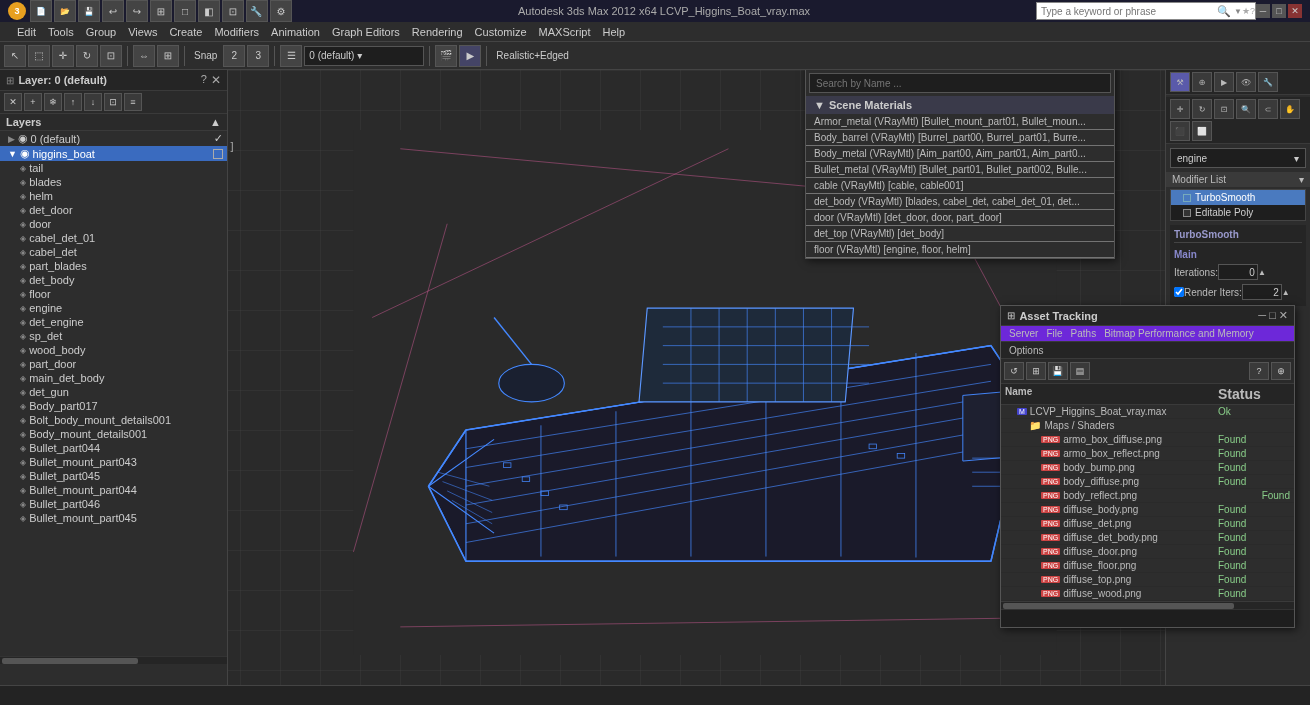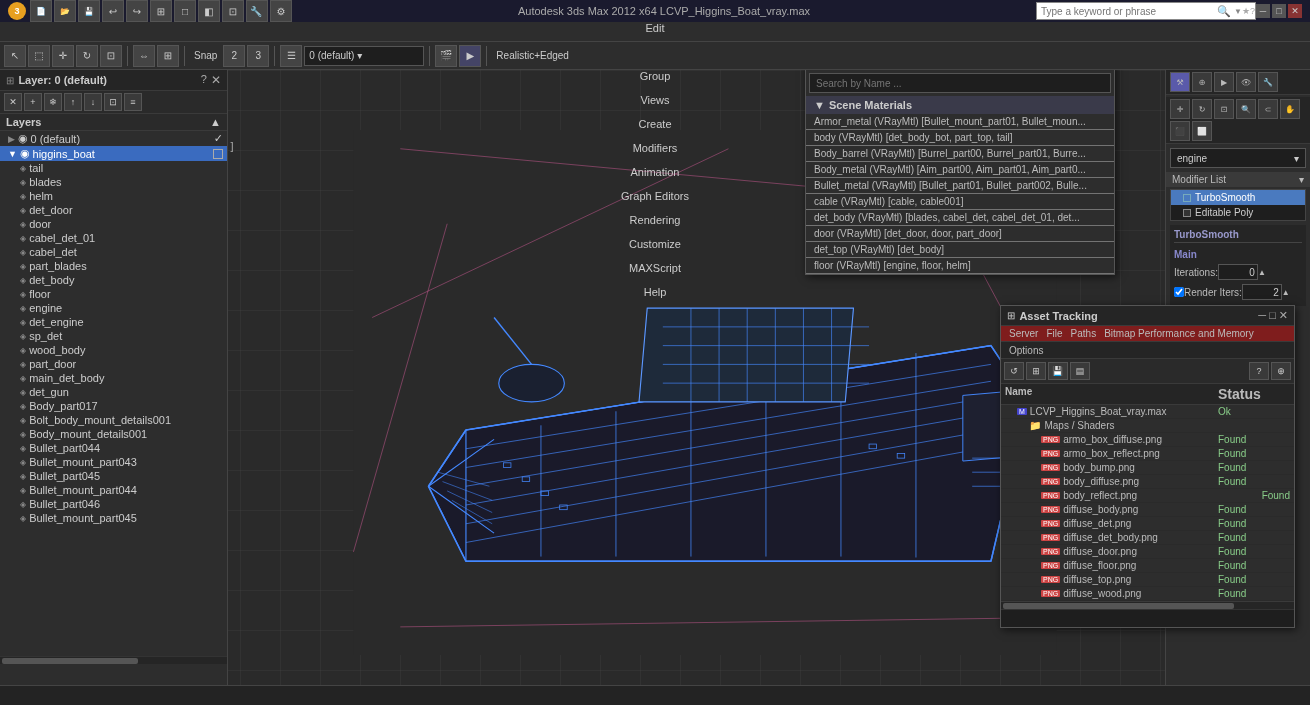--- a/index.html
+++ b/index.html
@@ -8,21 +8,21 @@
     
     #title-bar { position: absolute; top: 0; left: 0; right: 0; height: 22px; background: #1a1a2e; display: flex; align-items: center; justify-content: space-between; padding: 0 8px; z-index: 100; }
     #title-bar .app-icon { width: 18px; height: 18px; background: #e8a020; border-radius: 50%; display: flex; align-items: center; justify-content: center; font-size: 9px; color: white; font-weight: bold; }
     #title-bar .title-text { font-size: 11px; color: #aaa; flex: 1; text-align: center; }
     #title-bar .win-controls { display: flex; gap: 2px; }
     #title-bar .win-btn { width: 14px; height: 14px; background: #555; border: none; cursor: pointer; font-size: 9px; color: #ccc; display: flex; align-items: center; justify-content: center; }
     #title-bar .search-box { display: flex; align-items: center; background: white; border: 1px solid #888; height: 18px; width: 220px; }
     #title-bar .search-box input { border: none; outline: none; font-size: 10px; color: #333; width: 180px; padding: 0 4px; height: 100%; }
 
     
-    #menu-bar { position: absolute; top: 22px; left: 0; right: 0; height: 20px; background: #2d2d2d; display: flex; align-items: center; padding: 0 17px; z-index: 100; gap: 12px; border-bottom: 1px solid #444; flex-direction: column; }
+    #menu-bar { position: absolute; top: 22px; left: 0; right: 0; height: 20px; background: #2d2d2d; display: flex; align-items: center; padding: 0 17px; z-index: 100; gap: 12px; border-bottom: 1px solid #444; }
     #menu-bar span { font-size: 11px; color: #ccc; cursor: pointer; }
 
     
     #toolbar { position: absolute; top: 42px; left: 0; right: 0; height: 28px; background: #2d2d2d; display: flex; align-items: center; padding: 0 4px; z-index: 100; border-bottom: 1px solid #444; gap: 2px; }
     .tb-btn { width: 22px; height: 22px; background: #444; border: 1px solid #555; cursor: pointer; display: flex; align-items: center; justify-content: center; font-size: 10px; color: #ccc; }
     .tb-sep { width: 1px; height: 20px; background: #555; margin: 0 3px; }
 
     
     #viewport-label { position: absolute; top: 70px; left: 8px; color: #aaa; font-size: 11px; z-index: 50; }
 
@@ -80,21 +80,21 @@
     .float-title-text { font-size: 11px; color: #ccc; font-weight: bold; }
     .float-close { color: #aaa; cursor: pointer; font-size: 12px; }
     .mat-search { padding: 3px; }
     .mat-search input { width: 100%; height: 20px; background: #1e1e1e; border: 1px solid #555; color: #ccc; font-size: 10px; padding: 0 6px; outline: none; }
     .mat-section-header { background: #3a3a4a; padding: 3px 8px; font-size: 11px; color: #ccc; font-weight: bold; display: flex; align-items: center; gap: 4px; }
     .mat-list { max-height: 200px; overflow-y: auto; }
     .mat-item { padding: 2px 8px; font-size: 10px; color: #bbb; cursor: pointer; border-bottom: 1px solid #737373; }
 
     
     #asset-tracking { position: absolute; top: 305px; left: 1000px; width: 295px; background: #2d2d2d; border: 1px solid #555; z-index: 80; box-shadow: 2px 2px 8px rgba(0,0,0,0.6); }
-    .asset-menu-bar { display: flex; align-items: center; gap: 8px; padding: 2px 8px; background: #7f1d1d; border-bottom: 1px solid #3a3a3a; }
+    .asset-menu-bar { display: flex; align-items: center; gap: 8px; padding: 2px 8px; background: #6d28d9; border-bottom: 1px solid #3a3a3a; }
     .asset-menu-item { font-size: 10px; color: #bbb; cursor: pointer; }
     .asset-toolbar { display: flex; align-items: center; gap: 2px; padding: 3px; background: #2a2a2a; border-bottom: 1px solid #3a3a3a; }
     .at-btn { width: 20px; height: 18px; background: #3a3a3a; border: 1px solid #555; display: flex; align-items: center; justify-content: center; font-size: 9px; color: #ccc; cursor: pointer; }
     .asset-header { display: flex; background: #252525; border-bottom: 1px solid #3a3a3a; }
     .asset-col-name { flex: 1; padding: 2px 4px; font-size: 10px; color: #bbb; font-weight: bold; }
     .asset-col-status { width: 80px; padding: 2px 4px; font-size: 14px; color: #bbb; font-weight: bold; }
     .asset-row { display: flex; border-bottom: 1px solid #2a2a2a; }
     .asset-cell-name { flex: 1; padding: 1px 4px; font-size: 10px; color: #bbb; display: flex; align-items: center; gap: 3px; overflow: hidden; white-space: nowrap; }
     .asset-cell-status { width: 80px; padding: 1px 4px; font-size: 10px; color: #88cc88; }
     .asset-cell-status.warn { color: #cc8844; }
@@ -492,21 +492,20 @@
   </div>
   <div class="mat-search">
     <input type="text" placeholder="Search by Name ..." style="">
   </div>
   <div class="mat-section-header">
     <span>▼</span>
     <span>Scene Materials</span>
   </div>
   <div class="mat-list">
     <div class="mat-item">Armor_metal (VRayMtl) [Bullet_mount_part01, Bullet_moun...</div>
-    <div class="mat-item">body (VRayMtl) [det_body_bot, part_top, tail]</div>
     <div class="mat-item">Body_barrel (VRayMtl) [Burrel_part00, Burrel_part01, Burre...</div>
     <div class="mat-item">Body_metal (VRayMtl) [Aim_part00, Aim_part01, Aim_part0...</div>
     <div class="mat-item">Bullet_metal (VRayMtl) [Bullet_part01, Bullet_part002, Bulle...</div>
     <div class="mat-item">cable (VRayMtl) [cable, cable001]</div>
     <div class="mat-item">det_body (VRayMtl) [blades, cabel_det, cabel_det_01, det...</div>
     <div class="mat-item">door (VRayMtl) [det_door, door, part_door]</div>
     <div class="mat-item">det_top (VRayMtl) [det_body]</div>
     <div class="mat-item">floor (VRayMtl) [engine, floor, helm]</div>
   </div>
 </div>

